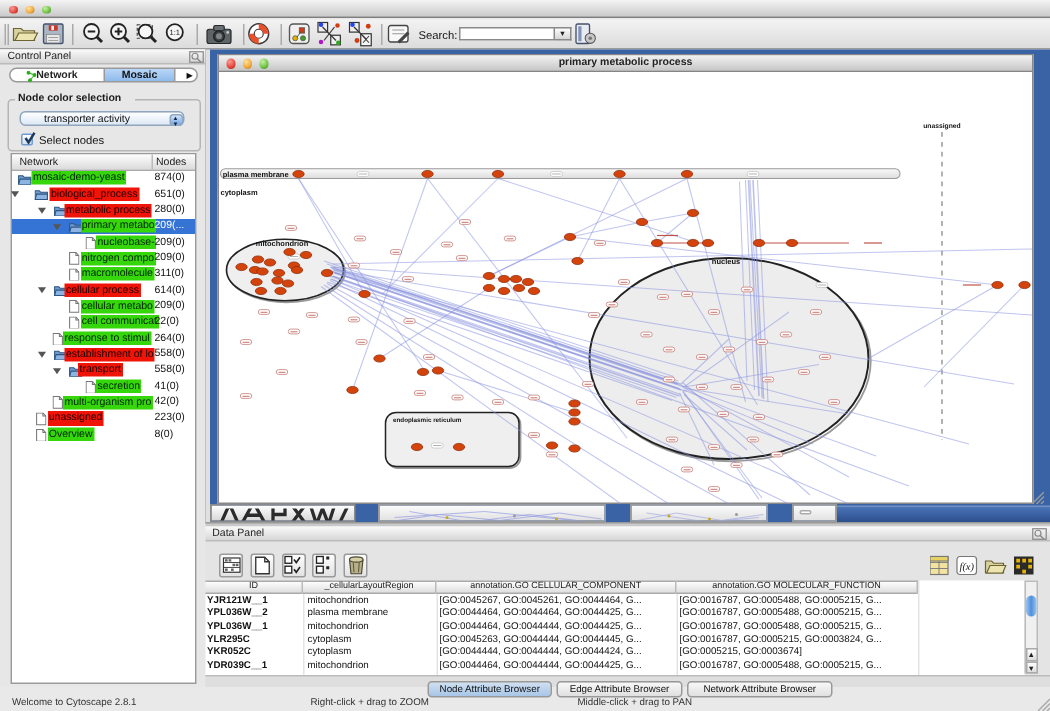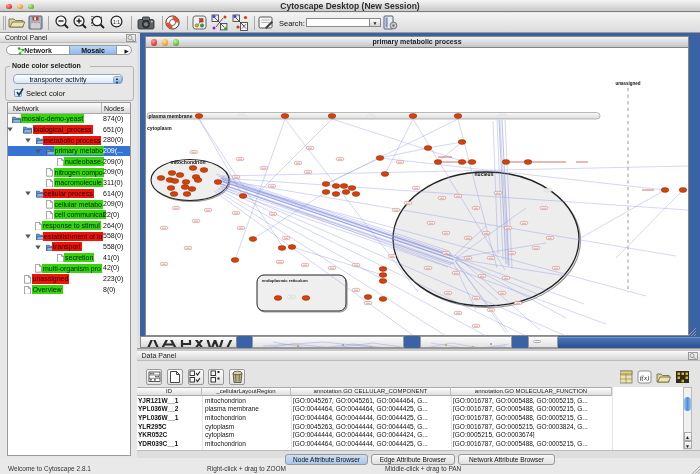--- a/index.html
+++ b/index.html
@@ -4,21 +4,20 @@
 *{margin:0;padding:0;box-sizing:border-box;}
 html,body{width:700px;height:474px;overflow:hidden;font-family:"Liberation Sans",sans-serif;background:#e9e9e9;}
 .abs{position:absolute;}
 </style></head>
 <body>
 
 <div class="abs" style="left:0;top:0;width:700px;height:12px;background:linear-gradient(#f4f4f4,#c9c9c9);border-bottom:1px solid #7d7d7d;">
  <div class="abs" style="left:6px;top:3.5px;width:5.5px;height:5.5px;border-radius:50%;background:radial-gradient(circle at 35% 30%,#ff9a94,#e1463e 60%,#9e1c14);"></div>
  <div class="abs" style="left:17px;top:3.5px;width:5.5px;height:5.5px;border-radius:50%;background:radial-gradient(circle at 35% 30%,#ffe2a0,#f0a83a 60%,#b36a12);"></div>
  <div class="abs" style="left:28px;top:3.5px;width:5.5px;height:5.5px;border-radius:50%;background:radial-gradient(circle at 35% 30%,#c6f0a4,#6fc244 60%,#3a7d17);"></div>
- <div class="abs" style="left:0;top:1px;width:700px;text-align:center;font-size:8.5px;font-weight:bold;color:#2c2c2c;">Cytoscape Desktop (New Session)</div>
 </div>
 <div class="abs" style="left:0;top:13px;width:700px;height:20px;background:linear-gradient(#f3f3f3,#dcdcdc);border-bottom:1px solid #9b9b9b;"></div>
 <svg class="abs" style="left:0;top:13px;" width="700" height="20" viewBox="0 0 700 20">
 <g stroke="#aaa" stroke-width="1">
       <line x1="3.5" y1="3" x2="3.5" y2="17"></line>
       <line x1="5.5" y1="3" x2="5.5" y2="17"></line>
 <line x1="48.5" y1="3" x2="48.5" y2="17"></line>
       <line x1="131.5" y1="3" x2="131.5" y2="17"></line>
       <line x1="162.5" y1="3" x2="162.5" y2="17"></line>
       <line x1="187.5" y1="3" x2="187.5" y2="17"></line>
@@ -151,21 +150,21 @@
 <div class="abs" style="left:0;top:0;width:88px;text-align:center;font-size:7px;color:#111;line-height:9px;">transporter activity</div>
 <div class="abs" style="right:0.5px;top:0.5px;width:9px;height:8px;border-radius:2.5px;background:linear-gradient(#cfe3fa,#74a7e8);border:0.5px solid #8fa6c0;">
 <div style="font-size:4px;line-height:4.5px;text-align:center;color:#123;">▲</div>
       <div style="font-size:4px;line-height:3.5px;text-align:center;color:#123;">▼</div>
     </div>
 </div>
 <div class="abs" style="left:14px;top:89px;width:8px;height:8px;background:linear-gradient(#fff,#cfe0f2);border:1px solid #6f9bd1;border-radius:1.5px;"></div>
 <svg class="abs" style="left:14.5px;top:87px;" width="10" height="10" viewBox="0 0 10 10">
     <path d="M2 5 L4 8 L8 1.5" fill="none" stroke="#1c3a5e" stroke-width="1.6"></path>
   </svg>
-<div class="abs" style="left:26px;top:89px;font-size:7.5px;color:#111;">Select color</div>
+<div class="abs" style="left:26px;top:89px;font-size:7.5px;color:#111;">Select nodes</div>
 <div class="abs" style="left:7px;top:102px;width:124px;height:354px;background:#fff;border:1px solid #9a9a9a;"></div>
 <div class="abs" style="left:8px;top:103px;width:122px;height:11px;background:linear-gradient(#fdfdfd,#dadada);border-bottom:1px solid #aaa;"></div>
 <div class="abs" style="left:13px;top:105px;font-size:7px;color:#222;">Network</div>
 <div class="abs" style="left:104px;top:105px;font-size:7px;color:#222;">Nodes</div>
 <div class="abs" style="left:100.5px;top:103px;width:1px;height:11px;background:#bbb;"></div>
 <svg class="abs" style="left:11.5px;top:115.5px" width="9" height="7.5" viewBox="0 0 9 7.5">
     <path d="M0.4 7 L0.4 1.2 L3.2 1.2 L4.2 2.2 L8.6 2.2 L8.6 7 Z" fill="#6f9bd3" stroke="#2d567f" stroke-width="0.7"></path>
     <path d="M0.4 7 L1.4 3.4 L8.6 3.4 L8.6 7 Z" fill="#8cb4e2" stroke="#2d567f" stroke-width="0.7"></path>
   </svg>
 <div class="abs" style="left:21px;top:114.3px;height:9.2px;background:#35d60a;font-size:7px;line-height:9.2px;color:#002200;padding:0 1px;white-space:nowrap;">mosaic-demo-yeast</div>

